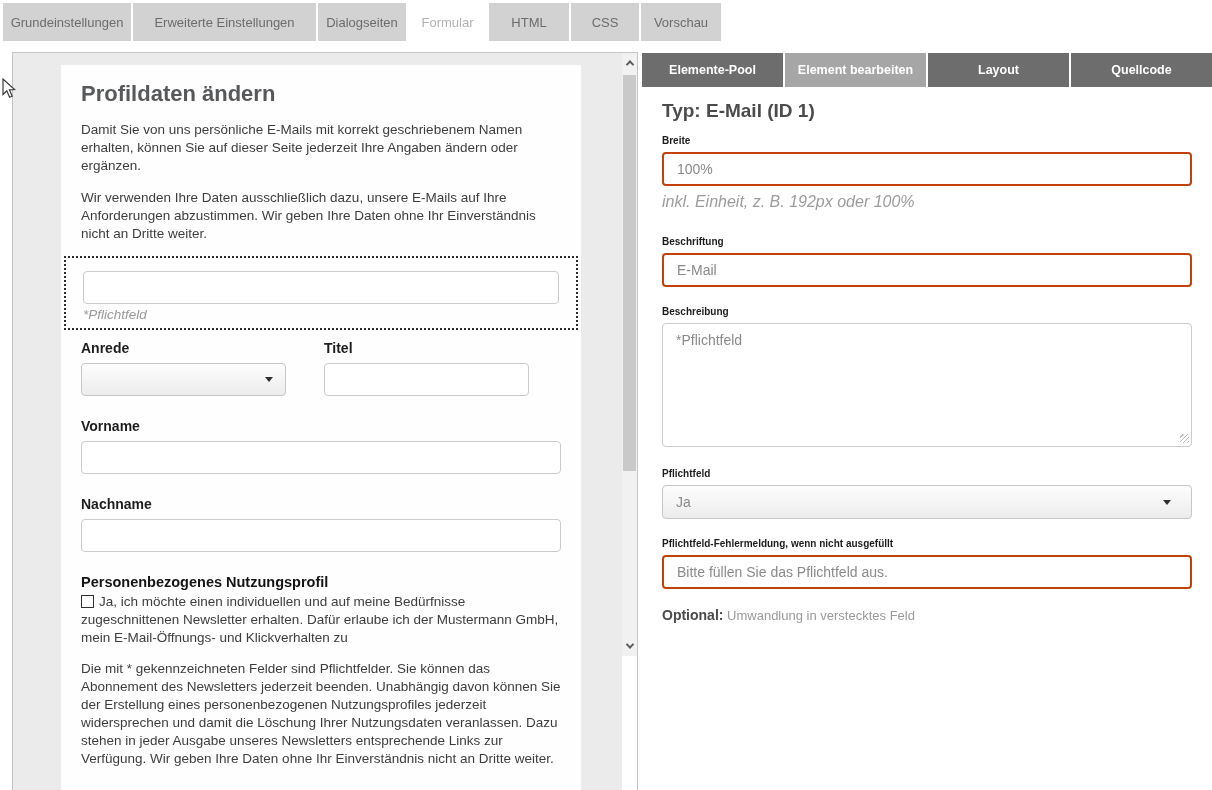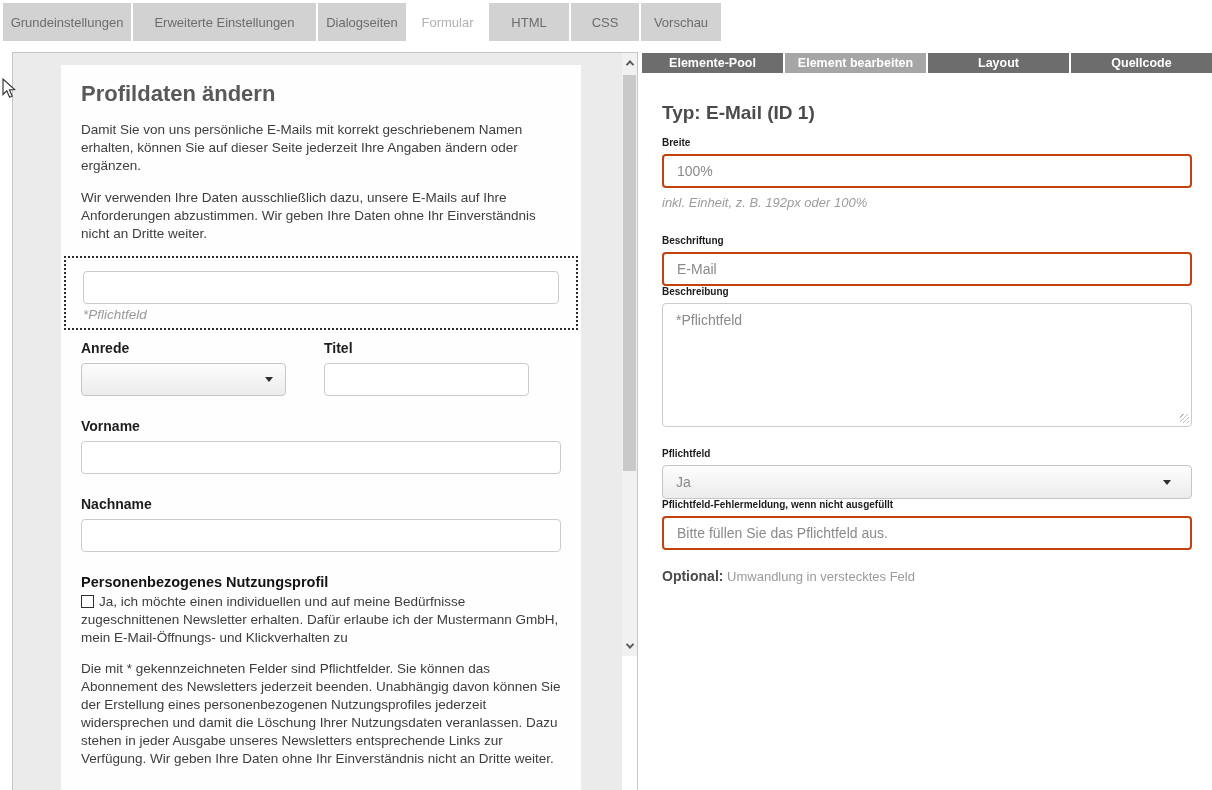--- a/index.html
+++ b/index.html
@@ -60,32 +60,32 @@
   .sbtn { position:absolute; left:0; width:15px; height:20px; background:#f1f1f1;
     display:flex; align-items:center; justify-content:center; cursor:pointer; }
   .sbtn.up { top:0; } .sbtn.down { bottom:0; }
   .chev { width:6px; height:6px; border-left:2px solid #5a5a5a; border-top:2px solid #5a5a5a; }
   .chev.u { transform:rotate(45deg) translate(1px,1px); }
   .chev.d { transform:rotate(225deg) translate(1px,1px); }
   .sthumb { position:absolute; left:1px; top:22px; width:13px; height:396px; background:#c9c9c9; cursor:pointer; }
 
   
   .editor { position:absolute; left:642px; top:53px; width:570px; }
-  .etabs { display:flex; gap:2px; height:20px; }
+  .etabs { display:flex; gap:2px; height:34px; }
   .etab { flex:1; background:#6d6d6d; color:#fff; font-size:12.5px; font-weight:bold;
     display:flex; align-items:center; justify-content:center; cursor:pointer; }
   .etab.active { background:#a6a6a6; }
-  .e-body { padding:29px 20px 0 20px; }
+  .e-body { padding:13px 20px 0 20px; }
   .e-h { font-size:19px; font-weight:bold; color:#4b4b4b; }
   .e-label { font-weight:bold; color:#1c1c1c; font-size:10px; }
   .e-input { display:block; width:100%; height:34px; border:2px solid #c2410c; border-radius:4px;
     background:#fff; color:#8a8a8a; font-size:14px; padding:0 13px; margin-top:6px; outline:none;
     font-family:"Liberation Sans","DejaVu Sans",sans-serif; }
-  .e-hint { margin-top:7px; font-style:italic; color:#9c9c9c; font-size:13px; }
-  .mt13 { margin-top:13px; } .mt25 { margin-top:25px; } .mt19 { } .mt21 { margin-top:21px; }
+  .e-hint { margin-top:7px; font-style:italic; color:#9c9c9c; font-size:16px; }
+  .mt13 { margin-top:13px; } .mt25 { margin-top:25px; } .mt19 { margin-top:19px; } .mt21 { margin-top:21px; }
   .e-textarea { display:block; width:100%; height:124px; border:1px solid #ccc; border-radius:4px;
     background:#fff; color:#8a8a8a; font-size:14px; padding:8px 13px; margin-top:6px; resize:none; outline:none;
     font-family:"Liberation Sans","DejaVu Sans",sans-serif; position:relative; }
   .ta-wrap { position:relative; }
   .ta-grip { position:absolute; right:3px; bottom:4px; width:9px; height:9px;
     background:repeating-linear-gradient(135deg, transparent 0 2px, #bdbdbd 2px 3px); }
   .e-sel { position:relative; margin-top:6px; height:34px; border:1px solid #c6c6c6; border-radius:4px;
     background:linear-gradient(#fdfdfd,#ececec); color:#8a8a8a; font-size:14px; line-height:32px;
     padding:0 13px; cursor:pointer; }
   .e-sel .caret { position:absolute; right:20px; top:14px; width:0; height:0;

